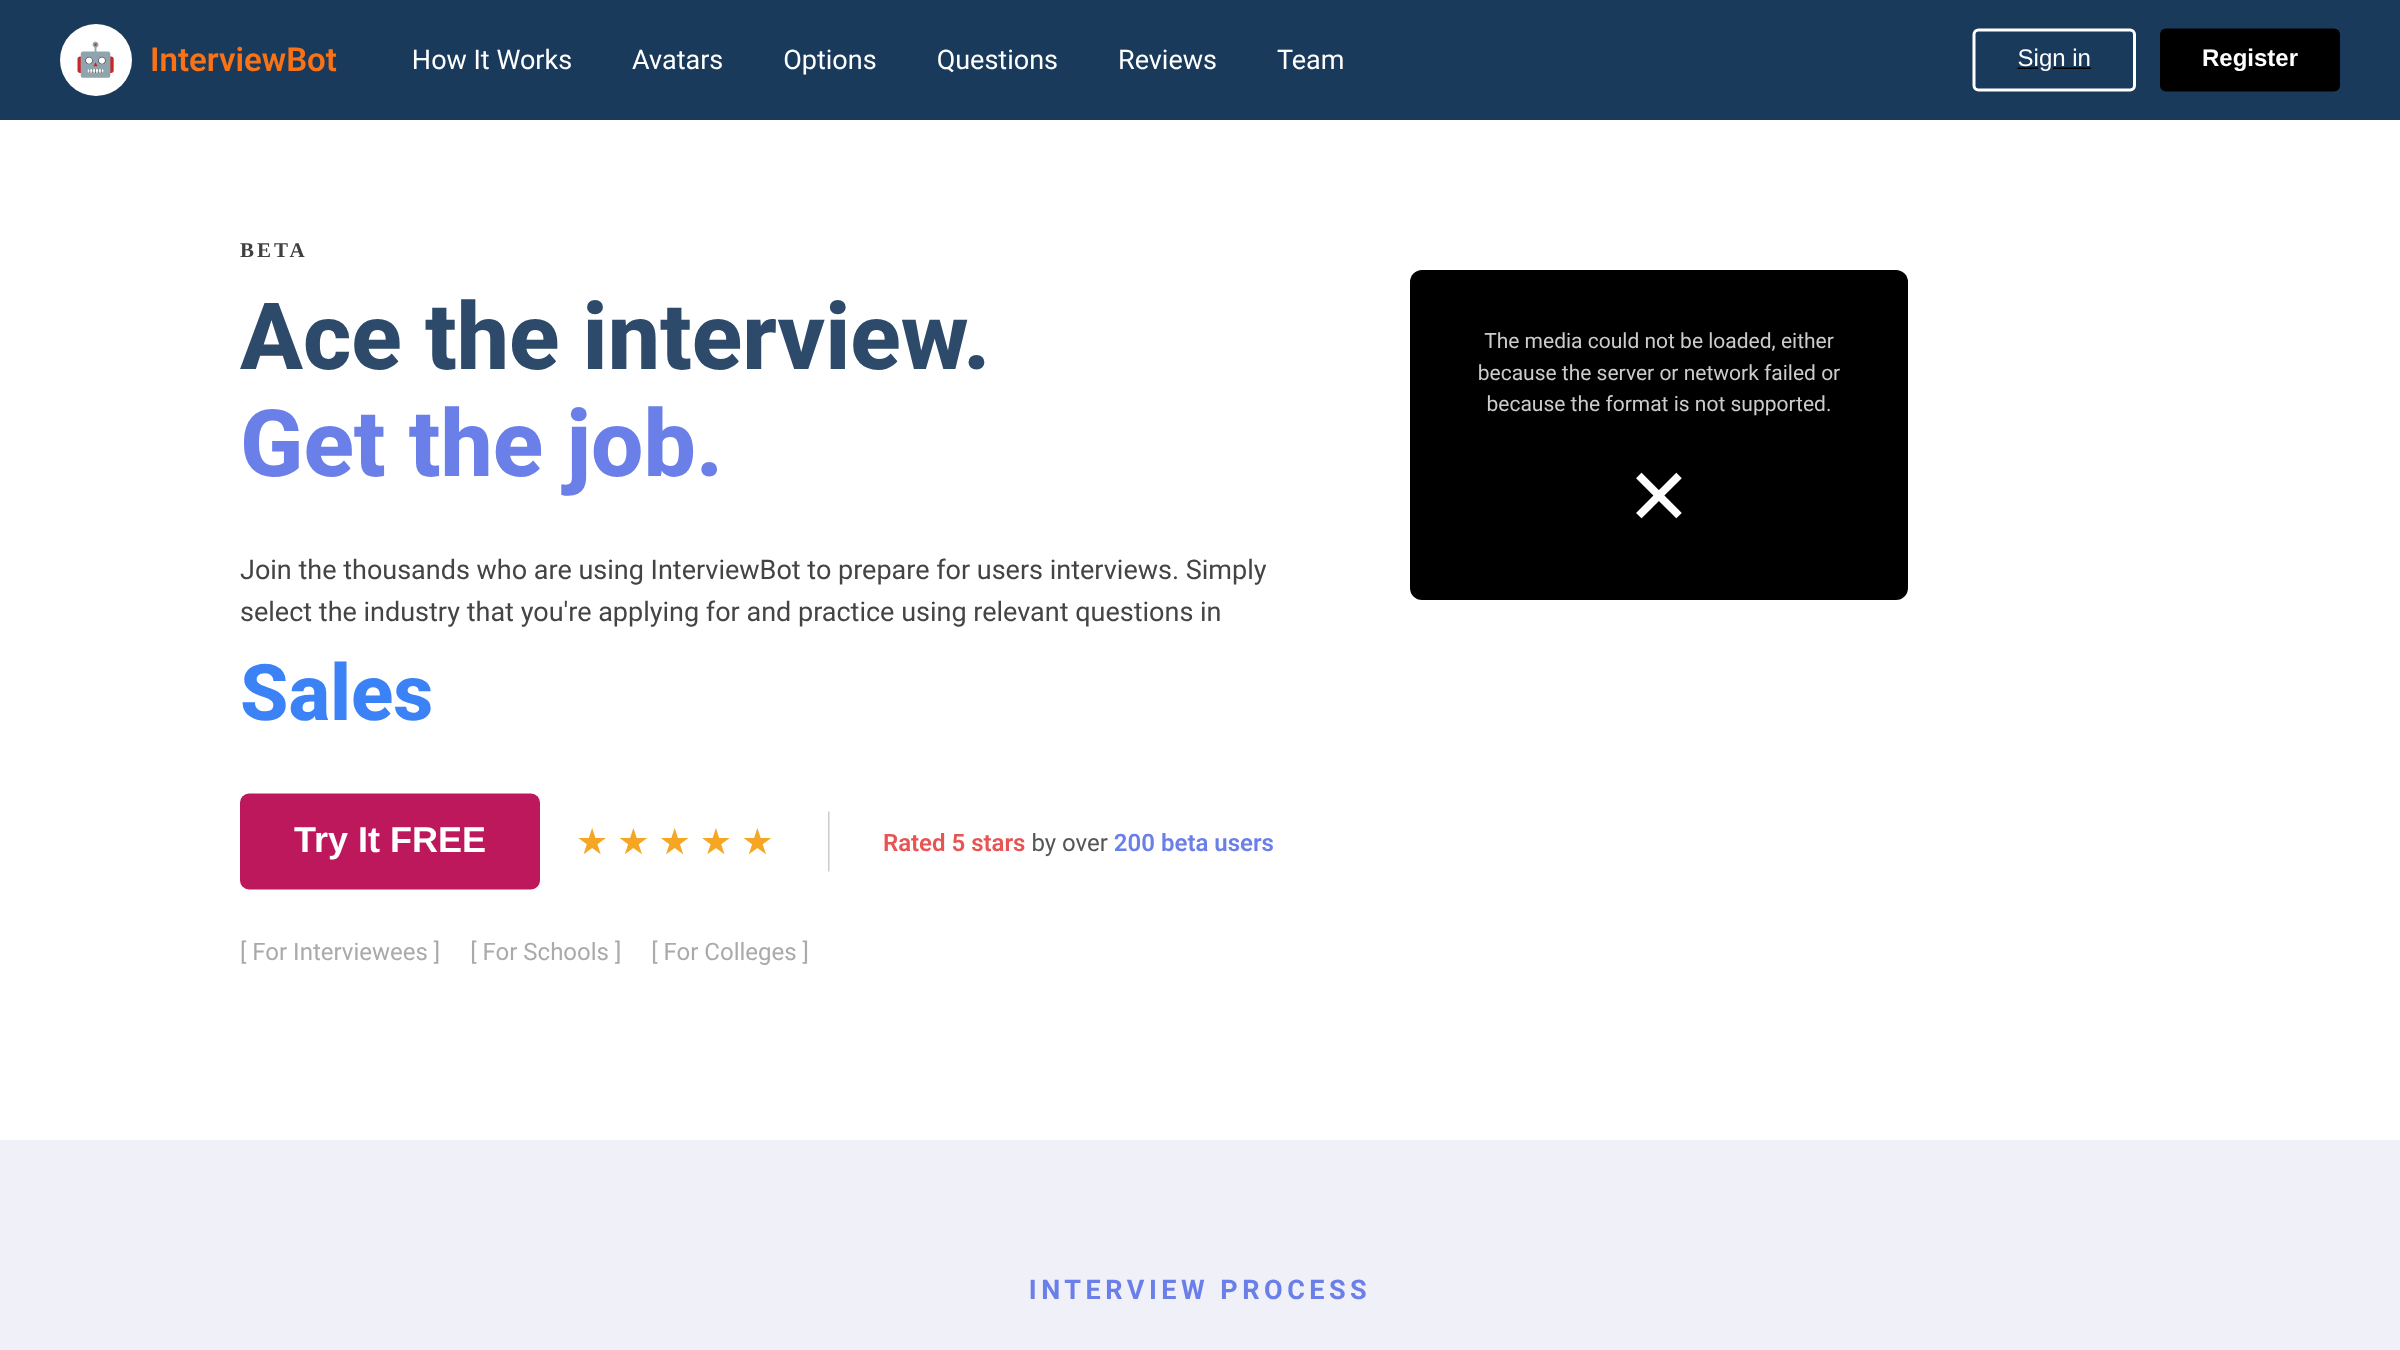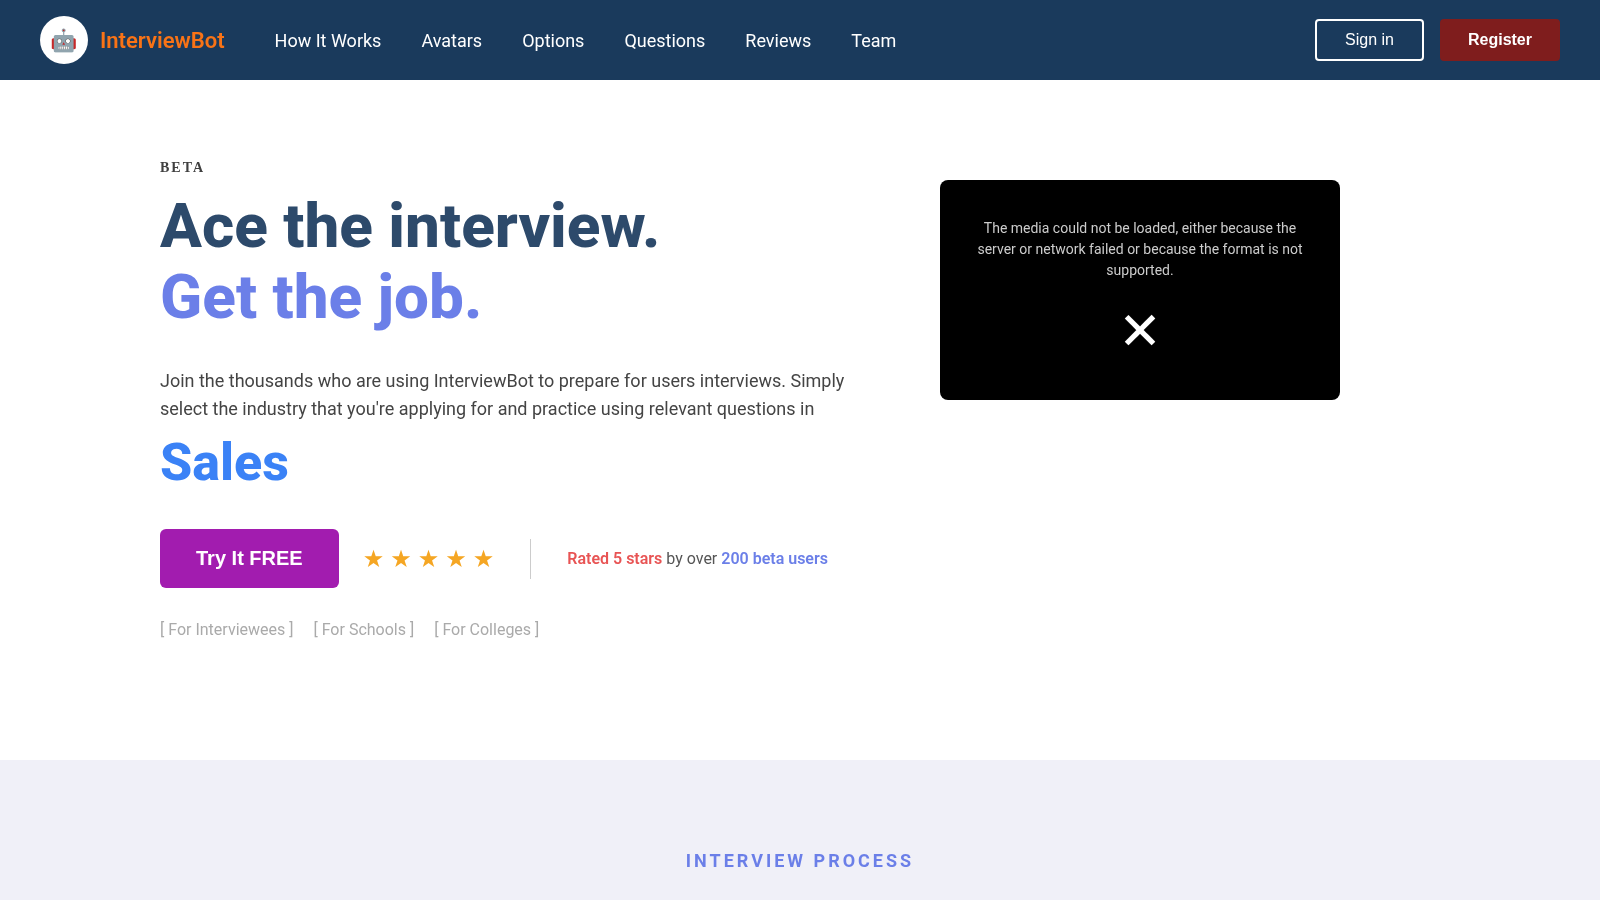--- a/index.html
+++ b/index.html
@@ -67,35 +67,36 @@
       color: #fff;
       text-decoration: none;
       font-size: 18px;
       font-weight: 400;
     }
 
     .nav-right {
       display: flex;
       gap: 16px;
       align-items: flex-end;
+      text-decoration: underline;
     }
 
     .btn-signin {
       background: transparent;
       border: 2px solid #fff;
       color: #fff;
       padding: 10px 28px;
       font-size: 16px;
       border-radius: 4px;
       cursor: pointer;
       font-weight: 500;
     }
 
     .btn-register {
-      background: #7f1d1d;
+      background: #000000;
       border: none;
       color: #fff;
       padding: 12px 28px;
       font-size: 16px;
       border-radius: 4px;
       cursor: pointer;
       font-weight: 600;
     }
 
     
@@ -152,25 +153,25 @@
     }
 
     .cta-row {
       display: flex;
       align-items: center;
       gap: 24px;
       margin-bottom: 32px;
     }
 
     .btn-try-free {
-      background: #a21caf;
+      background: #be185d;
       color: #fff;
       border: none;
       padding: 18px 36px;
-      font-size: 20px;
+      font-size: 24px;
       font-weight: 700;
       border-radius: 6px;
       cursor: pointer;
     }
 
     .stars-group {
       display: flex;
       align-items: center;
       gap: 6px;
     }
@@ -217,21 +218,21 @@
 
     
     .hero-right {
       flex: 0 0 400px;
       margin-top: 20px;
     }
 
     .video-container {
       background: #000;
       border-radius: 8px;
-      width: 400px;
+      width: 332px;
       height: 220px;
       display: flex;
       flex-direction: column;
       align-items: center;
       justify-content: center;
       padding: 24px;
       position: relative;
     }
 
     .video-error-text {

